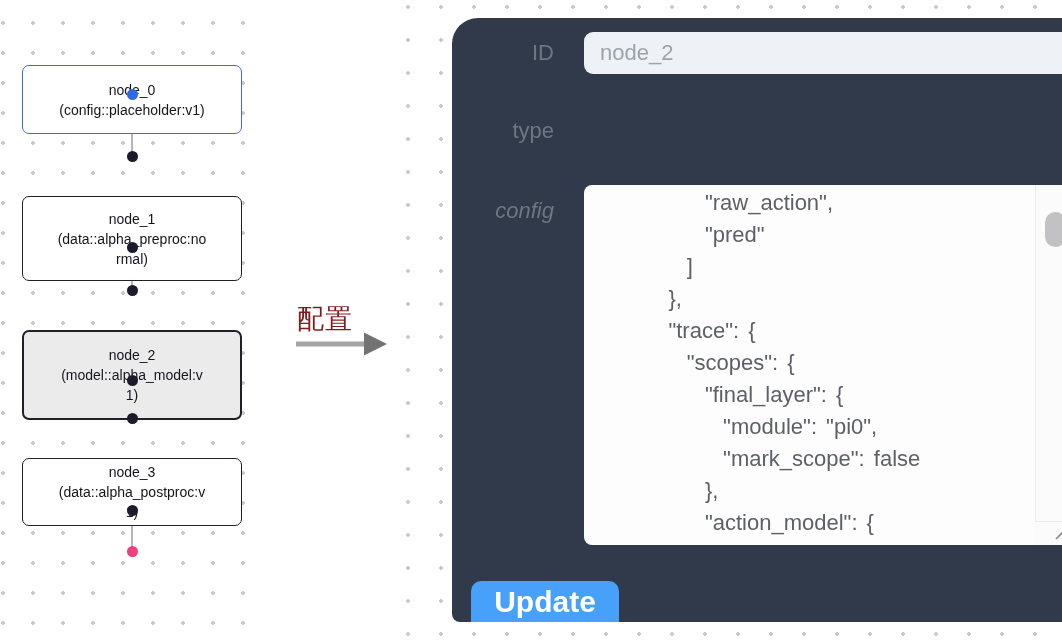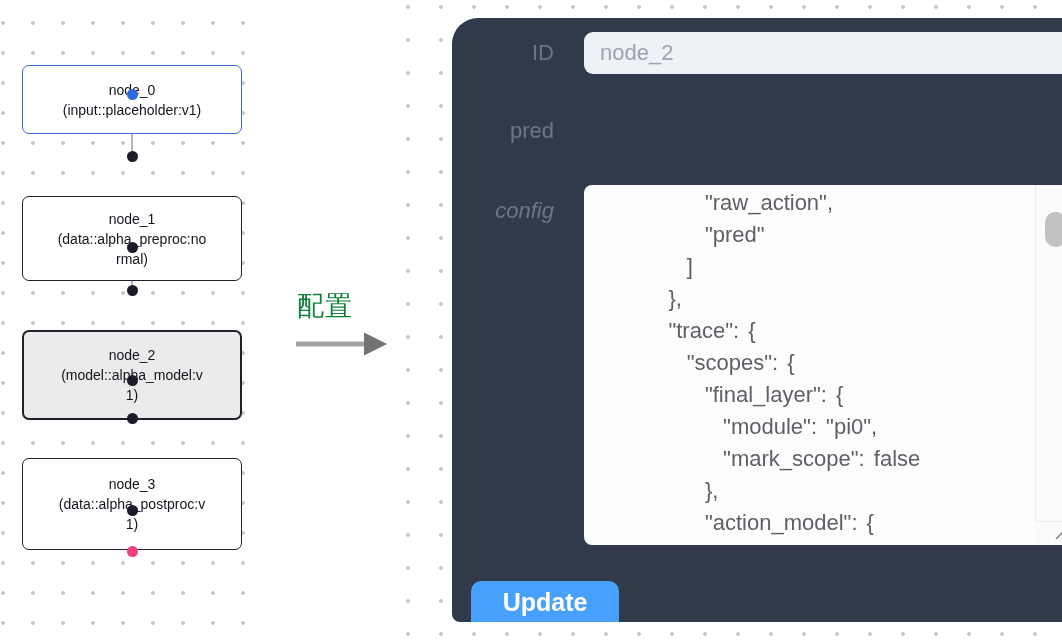--- a/index.html
+++ b/index.html
@@ -25,40 +25,40 @@
     border:1.5px solid #20202c; border-radius:7px;
     display:flex; align-items:center; justify-content:center;
     z-index:3;
     margin-top:40px;
   }
   .node-text { width:150px; text-align:center; font-size:14px; line-height:20px;
                color:#15151f; font-weight:500; word-break:break-all; }
   .n0 { top:25px;  height:69px; border-color:#3f6ad8; }
   .n1 { top:156px; height:85px; }
   .n2 { top:290px; height:90px; background:#ebebeb; border-width:2px; }
-  .n3 { top:418px; height:92px; }
+  .n3 { top:418px; height:68px; }
   .n4 { top:551px; height:69px; border-color:#ee4c86; }
 
   .edge { position:absolute; left:131px; width:1.5px; background:#b6b6bc; z-index:1; }
   .e0 { top:94px;  height:62px; }
   .e1 { top:247px; height:43px; }
   .e2 { top:380px; height:38px; }
   .e3 { top:510px; height:41px; }
 
   .handle { position:absolute; left:126.5px; width:11px; height:11px; border-radius:50%;
             background:#1b1b2c; z-index:4; }
   .h0s { top:88.5px; background:#2e6ae0; }
   .h1t { top:150.5px; } .h1s { top:241.5px; }
   .h2t { top:284.5px; } .h2s { top:374.5px; }
   .h3t { top:412.5px; } .h3s { top:504.5px; }
   .h4t { top:545.5px; background:#ee3f80; }
 
   
-  .transition-label { position:absolute; left:297px; top:288px; font-size:27px;
-                      color:#15803d; font-weight:500; letter-spacing:1px; z-index:2; }
+  .transition-label { position:absolute; left:297px; top:301px; font-size:27px;
+                      color:#7f1d1d; font-weight:500; letter-spacing:1px; z-index:2; }
   .transition-arrow { position:absolute; left:294px; top:331px; z-index:2; }
 
   
   .panel {
     position:absolute; left:408px; top:18px; width:640px; height:604px;
     background:#303a4a; border-radius:26px 26px 8px 8px; overflow:hidden; z-index:5;margin-left:44px;
   }
   .field-label {
     position:absolute; left:0; width:102px; height:42px; line-height:42px;
     text-align:right; font-size:22px; color:#6d7682;
@@ -97,40 +97,40 @@
   }
   .scroll-corner {
     position:absolute; right:0; bottom:0; width:39px; height:24px;
     border-top:1px solid #ececee; background:#fbfbfc;
   }
   .resize-glyph { position:absolute; right:3px; bottom:3px; }
 
   .update-btn {
     position:absolute; left:19px; top:563px; width:148px; height:56px;
     background:#47a0fa; border:none; border-radius:10px;
-    color:#ffffff; font-size:25px; font-weight:600;
+    color:#ffffff; font-size:30px; font-weight:600;
     font-family:"Liberation Sans", sans-serif;
     line-height:40px; padding-bottom:14px; cursor:pointer;
   }
 </style>
 </head>
 <body>
 
 <div class="stage">
 
   <div class="dots-left"></div>
   <div class="dots-right"></div>
 
   <div class="edge e0"></div>
   <div class="edge e1"></div>
   <div class="edge e2"></div>
   <div class="edge e3"></div>
 
   <div class="node n0">
-    <div class="node-text"><span style="display:block">node_0</span><span>(input::placeholder:v1)</span></div>
+    <div class="node-text"><span style="display:block">node_0</span><span>(config::placeholder:v1)</span></div>
   </div>
   <div class="node n1">
     <div class="node-text"><span style="display:block">node_1</span><span>(data::alpha_preproc:normal)</span></div>
   </div>
   <div class="node n2">
     <div class="node-text"><span style="display:block">node_2</span><span>(model::alpha_model:v1)</span></div>
   </div>
   <div class="node n3">
     <div class="node-text"><span style="display:block">node_3</span><span>(data::alpha_postproc:v1)</span></div>
   </div>
@@ -148,21 +148,21 @@
   <svg class="transition-arrow" width="96" height="26" viewBox="0 0 96 26">
     <rect x="2" y="10.5" width="70" height="5" fill="#a3a3a3"></rect>
     <polygon points="70,1.5 93,13 70,24.5" fill="#737373"></polygon>
   </svg>
 
   <div class="panel">
 
     <div class="field-label lbl-id">ID</div>
     <input class="field-input inp-id" type="text" value="node_2" style="">
 
-    <div class="field-label lbl-type">pred</div>
+    <div class="field-label lbl-type">type</div>
 
     <div class="field-label lbl-config">config</div>
     <div class="config-wrap">
       <textarea class="config-text" spellcheck="false" style="">        "raw_action",
         "pred"
       ]
     },
     "trace": {
       "scopes": {
         "final_layer": {

